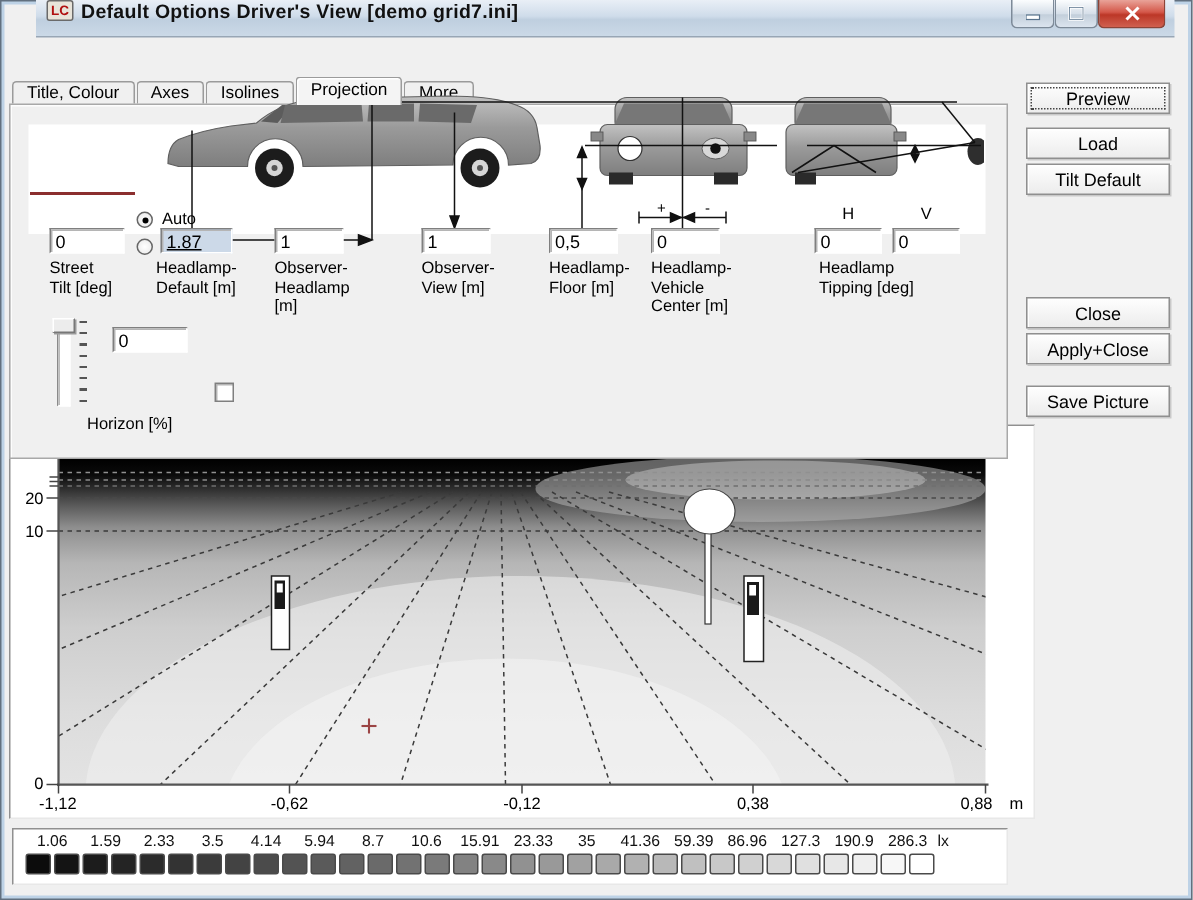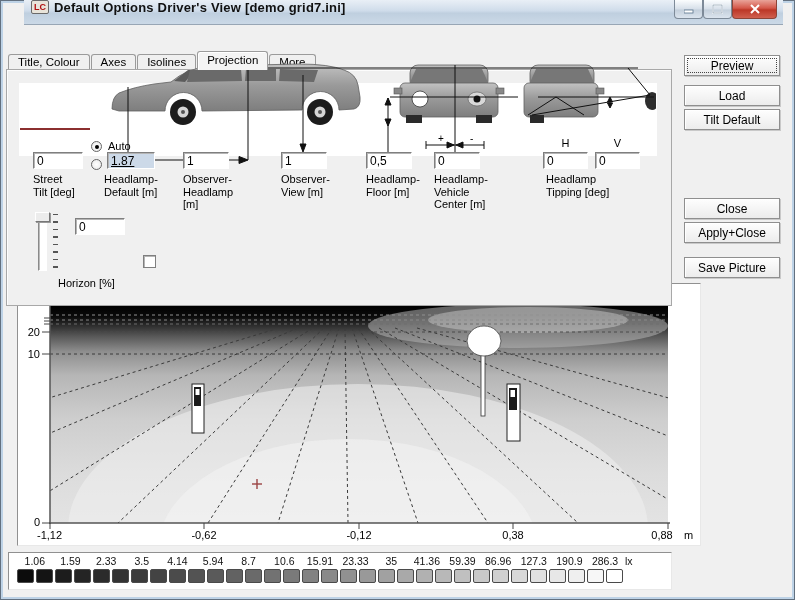--- a/index.html
+++ b/index.html
@@ -71,21 +71,21 @@
   .btn {
     position:absolute; left:684px; width:96px; height:21px; font-size:12px; color:#000;
     background:linear-gradient(#fefefe,#ececec); border:1px solid #8f8f8f;
     box-shadow: inset 1px 1px 0 #fff, 1px 1px 0 #c9c9c9;
     display:flex; align-items:center; justify-content:center; z-index:2;
   }
   .btn.focused { outline:1px dotted #444; outline-offset:-4px; }
   
   .chart-panel {
     position:absolute; left:6px; top:258px; width:684px; height:263px; background:#fff;
-    border:1px solid #909090; border-right-color:#e8e8e8; border-bottom-color:#e8e8e8;margin-left:11px;
+    border:1px solid #909090; border-right-color:#e8e8e8; border-bottom-color:#e8e8e8;
   }
   .legend-panel {
     position:absolute; left:8px; top:527px; width:664px; height:38px; background:#fff;
     border:1px solid #909090; border-right-color:#e8e8e8; border-bottom-color:#e8e8e8;padding-left:36px;
   }
   .legend-labels { position:absolute; left:8px; top:2px; width:606px; display:flex; }
   .legend-label { flex:1; font-size:10.5px; color:#111; text-align:center; white-space:nowrap; }
   .legend-unit { position:absolute; left:616px; top:2px; font-size:10.5px; color:#111; }
   .legend-swatches { position:absolute; left:8px; top:16px; display:flex; gap:2px; }
   .swatch { width:17px; height:14px; border:1px solid #4a4a4a; border-radius:2px; }

